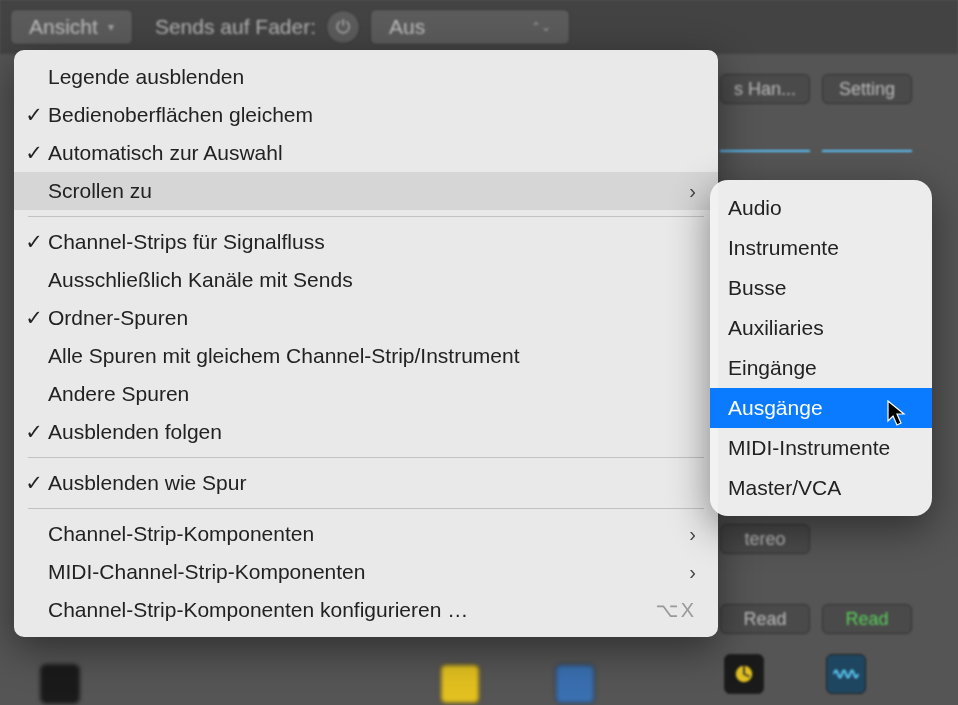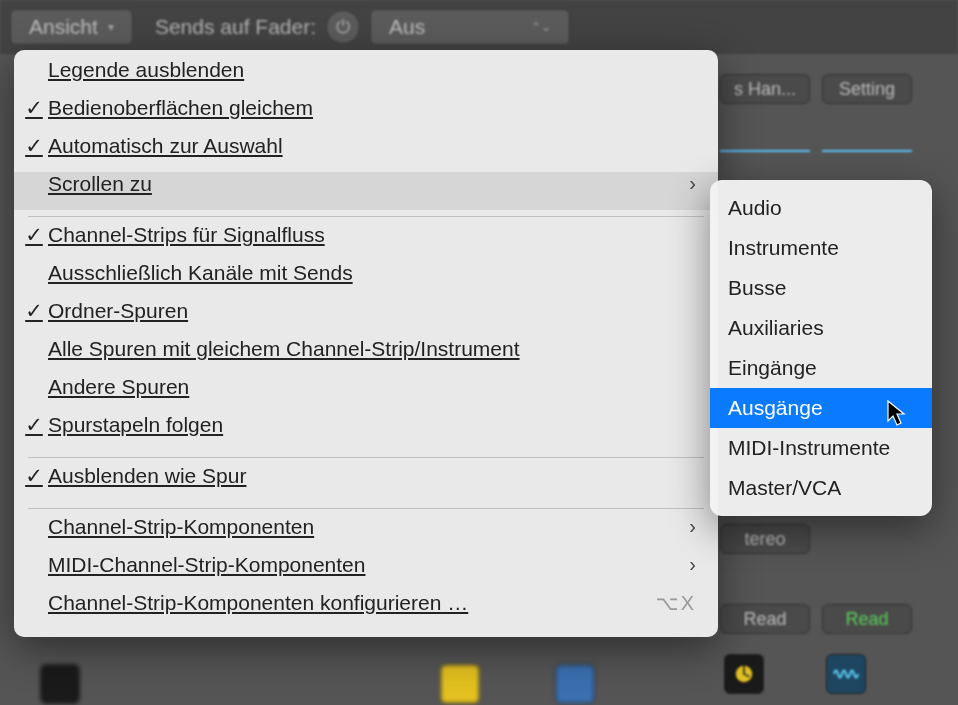--- a/index.html
+++ b/index.html
@@ -102,25 +102,25 @@
       left: 14px;
       width: 704px;
       background: rgba(238,238,238,0.97);
       border-radius: 10px;
       box-shadow: 0 12px 40px rgba(0,0,0,0.45);
       padding: 8px 0;
     }
     .menu-item {
       height: 38px;
       display: flex;
+      align-items: center;
       font-size: 21px;
       color: #222;
       padding: 0 26px;
       position: relative;
-      text-decoration: underline;
     }
     .menu-item.highlight {
       background: #d6d6d6;
     }
     .check {
       width: 28px;
       display: inline-block;
       text-align: center;
       margin-left: -20px;
     }
@@ -141,21 +141,21 @@
       height: 1px;
       background: #c2c2c2;
       margin: 6px 14px;
     }
     .submenu {
       position: absolute;
       top: 180px;
       left: 710px;
       width: 222px;
       background: rgba(242,242,242,0.97);
-      border-radius: 12px;
+      border-radius: 18px;
       box-shadow: 0 12px 40px rgba(0,0,0,0.45);
       padding: 8px 0;
     }
     .submenu-item {
       height: 40px;
       display: flex;
       align-items: center;
       font-size: 21px;
       color: #222;
       padding: 0 18px;
@@ -255,21 +255,21 @@
   <div class="menu-item">
     <span class="check"></span>
     <span>Alle Spuren mit gleichem Channel-Strip/Instrument</span>
   </div>
   <div class="menu-item">
     <span class="check"></span>
     <span>Andere Spuren</span>
   </div>
   <div class="menu-item">
     <span class="check">✓</span>
-    <span>Spurstapeln folgen</span>
+    <span>Ausblenden folgen</span>
   </div>
   <div class="sep"></div>
   <div class="menu-item">
     <span class="check">✓</span>
     <span>Ausblenden wie Spur</span>
   </div>
   <div class="sep"></div>
   <div class="menu-item">
     <span class="check"></span>
     <span>Channel-Strip-Komponenten</span>

